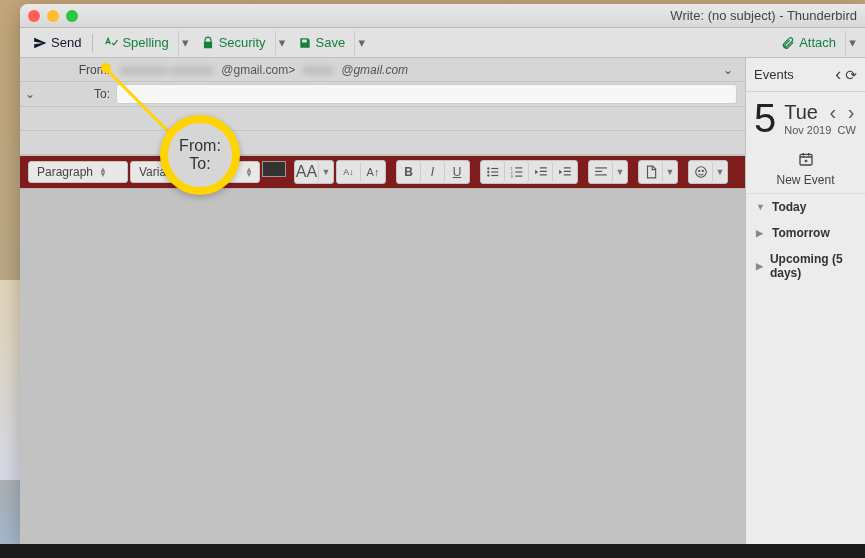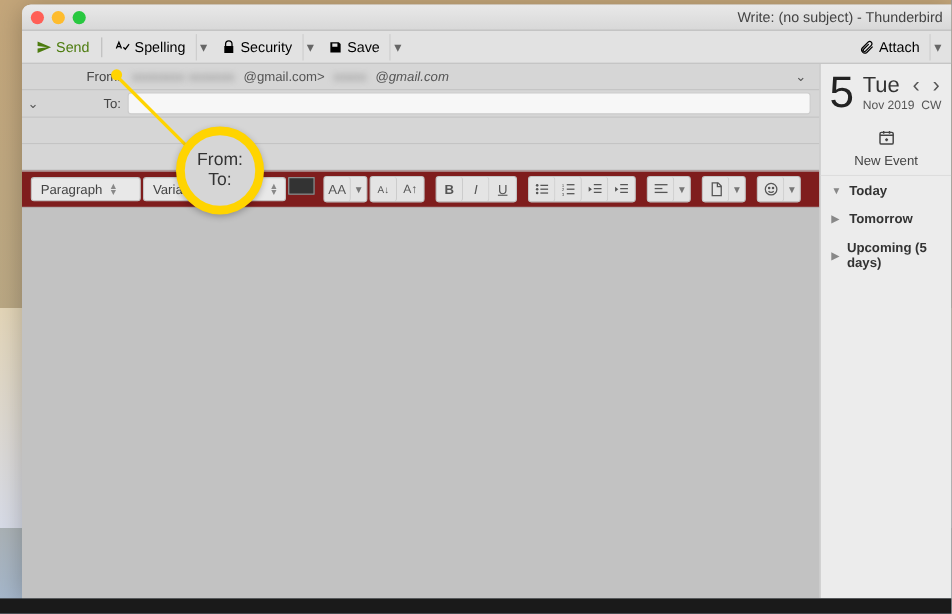--- a/index.html
+++ b/index.html
@@ -10,22 +10,22 @@
 
 .window { position: absolute; top: 4px; left: 20px; right: 0; bottom: 14px; background: #d0d0d0; border-radius: 8px 0 0 0; box-shadow: 0 4px 24px rgba(0,0,0,.25); display: flex; flex-direction: column; overflow: hidden; }
 
 .titlebar { height: 24px; display: flex; align-items: center; padding: 0 8px; background: linear-gradient(#e9e9e9,#d8d8d8); border-bottom: 1px solid #b8b8b8; font-size: 13px; color: #444; }
 .traffic { display: flex; gap: 7px; }
 .dot { width: 12px; height: 12px; border-radius: 50%; }
 .dot.r { background: #ff5f57; } .dot.y { background: #febc2e; } .dot.g { background: #28c840; }
 .titlebar .title { flex: 1; text-align: right; }
 
 .toolbar { height: 30px; display: flex; align-items: center; padding: 0 6px; background: #e2e2e2; border-bottom: 1px solid #bdbdbd; font-size: 13px; color: #333; gap: 2px; }
-.tbtn { display: flex; align-items: center; gap: 4px; padding: 3px 7px; border-radius: 3px; cursor: default; color: #4d7c0f; }
-.tbtn.active { color: #000000; }
+.tbtn { display: flex; align-items: center; gap: 4px; padding: 3px 7px; border-radius: 3px; cursor: default; color: #0f172a; }
+.tbtn.active { color: #15803d; }
 .tbtn svg { width: 14px; height: 14px; }
 .sep { width: 1px; height: 18px; background: #bbb; margin: 0 2px; }
 .dd { width: 14px; height: 24px; display: flex; align-items: center; justify-content: center; color: #666; border-left: 1px solid #ccc; }
 .spacer { flex: 1; }
 
 .main { flex: 1; display: flex; overflow: hidden; }
 .compose { flex: 1; display: flex; flex-direction: column; background: #c8c8c8; }
 
 .headers { background: #d6d6d6; }
 .hrow { display: flex; align-items: center; min-height: 24px; border-bottom: 1px solid #c4c4c4; padding: 2px 8px 2px 0; font-size: 12px; color: #444; }
@@ -163,21 +163,21 @@
         </div>
         <div class="sel" style="width:130px">
           <span>Variab</span>
           <div style="flex:1"></div>
           <div class="updown">▲<br>▼</div>
         </div>
         <div style="position:relative;width:30px;height:22px;">
           <div class="swatch fg"></div>
         </div>
         <div class="fgrp">
-          <div class="fbtn" style="font-size:12px">AA</div>
+          <div class="fbtn" style="font-size:16px">AA</div>
           <div class="dd2">▼</div>
         </div>
         <div class="fgrp">
           <div class="fbtn" style="font-size:9px">A↓</div>
           <div class="fbtn" style="font-size:11px">A↑</div>
         </div>
         <div style="width:6px"></div>
         <div class="fgrp">
           <div class="fbtn">
               <b>B</b>
@@ -254,20 +254,25 @@
               </svg>
           </div>
           <div class="dd2">▼</div>
         </div>
       </div>
 
       <div class="body-area"></div>
     </div>
 
     <div class="sidebar">
+      <div class="side-hdr">
+        <span class="ttl">Events</span>
+        <span class="chev">‹</span>
+        <span class="chev" style="font-size:14px;margin-left:4px">⟳</span>
+      </div>
       <div class="date-blk">
         <div class="bignum">5</div>
         <div class="date-right">
           <div class="dow">
             <span>Tue</span>
             <span class="navarr">‹</span>
             <span class="navarr">›</span>
           </div>
           <div class="sub">
             <span>Nov 2019</span>&nbsp;&nbsp;<span>CW</span>

